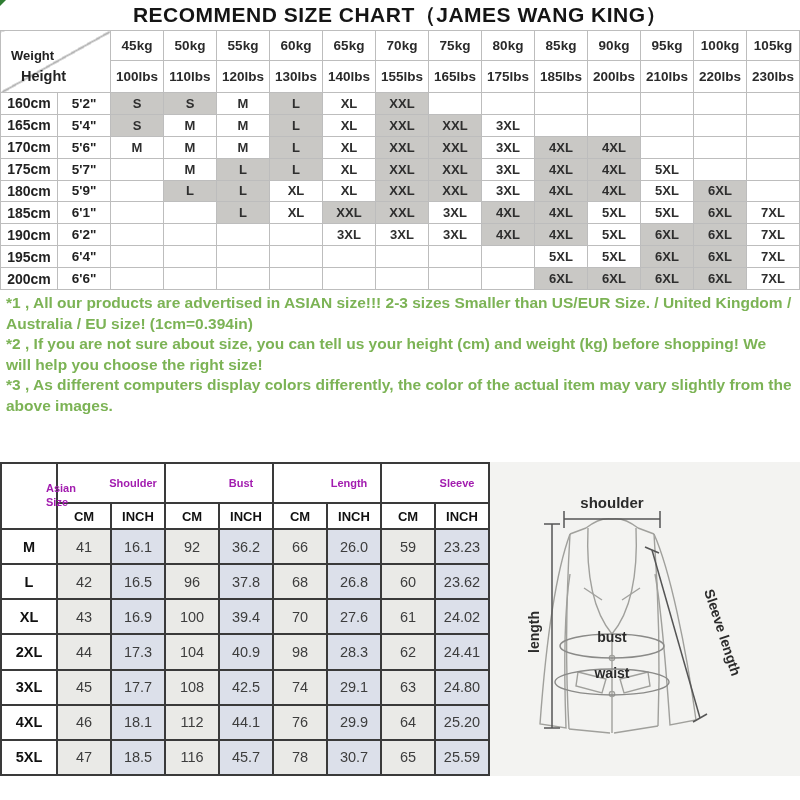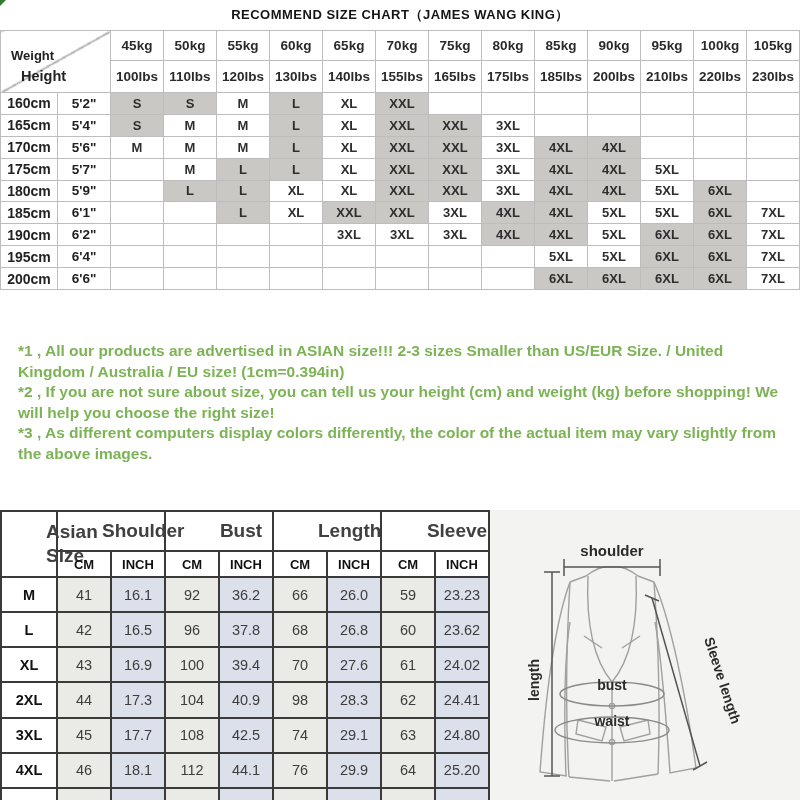--- a/index.html
+++ b/index.html
@@ -5,49 +5,49 @@
   :root{
     --note-green:#7cb355; --grid-shade:#c9c8c5; --cm-bg:#eaeae7; --inch-bg:#dce0ea;
     --diagram-bg:#f3f3f1; --grid-border:#bdbdbd; --mtable-border:#3a3a3a;
   }
   *{box-sizing:border-box; margin:0; padding:0;}
   html,body{background:#fff;}
   body{font-family:"Liberation Sans", sans-serif;}
   .sheet{position:relative; width:800px; height:800px; background:#fff; overflow:hidden;}
 
   
-  .title{height:30px; line-height:30px; text-align:center; font-size:13px; font-weight:bold; color:#151515; letter-spacing:.5px;}
+  .title{height:30px; line-height:30px; text-align:center; font-size:21px; font-weight:bold; color:#151515; letter-spacing:.5px;}
 
   
   table.grid{width:800px; height:260px; border-collapse:collapse; table-layout:fixed;}
   .grid th,.grid td{border:1px solid var(--grid-border); text-align:center; vertical-align:middle; overflow:hidden; white-space:nowrap;}
   .grid thead tr.kgrow th{height:30px; font-size:13.5px; font-weight:bold; color:#2a2a2a; border-bottom-style:dashed;}
   .grid thead tr.lbsrow th{height:32px; font-size:13.5px; font-weight:bold; color:#2a2a2a;}
   .grid tbody tr{height:21px;}
   .grid tbody th.hcm{font-size:14px; font-weight:bold; color:#222; background:#fff;}
   .grid tbody th.hft{font-size:13.5px; font-weight:bold; color:#222; background:#fff;}
   .grid tbody td.cell{font-size:13px; font-weight:bold; color:#2e2e2e; background:#fff;}
   .grid tbody td.cell.shade{background:var(--grid-shade);}
   td.corner{position:relative; background:
       linear-gradient(to bottom right, transparent calc(50% - 1px), #b5b5b5 calc(50% - 1px), #b5b5b5 calc(50% + 1px), transparent calc(50% + 1px));
       padding:0;}
   .corner-inner{position:absolute; left:0; top:0; width:100%; height:100%;}
   .corner-inner .w{position:absolute; left:10px; top:17px; font-size:13px; font-weight:bold; color:#222;}
   .corner-inner .h{position:absolute; left:20px; top:37px; font-size:14.5px; font-weight:bold; color:#222;}
   .corner-mark{position:absolute; left:0; top:0; width:0; height:0; border-top:6px solid #2f7d32; border-right:6px solid transparent;}
 
   
-  .notes{height:168px; padding:3px 6px 0 18px;margin-top:48px;}
+  .notes{height:168px; padding:3px 6px 0 6px;}
   .notes p{font-size:15.5px; line-height:20.5px; color:var(--note-green); font-weight:bold; letter-spacing:0;}
 
   
   .bottom{display:flex; height:314px; margin-top:4px;}
   table.mtable{width:490px; border-collapse:collapse; table-layout:fixed; border:2px solid var(--mtable-border);}
   .mtable th,.mtable td{border:2px solid var(--mtable-border); text-align:center; vertical-align:middle; background:#fff;}
-  .mtable thead tr.gr th{height:40px; font-size:19px; font-weight:bold; color:#404040;padding-left:44px;}
+  .mtable thead tr.gr th{height:40px; font-size:11px; font-weight:bold; color:#a21caf;padding-left:44px;}
   .mtable thead tr.sub th{height:26px; font-size:13px; font-weight:bold; color:#111;}
   .mtable th.corner2{font-size:16px; font-weight:bold; color:#111; line-height:1.25;}
   .mtable tbody tr{height:35px;}
   .mtable tbody th.sz{font-size:14.5px; font-weight:bold; color:#111; background:#fff;}
   .mtable tbody td{font-size:14.5px; color:#3d3d3d;}
   .mtable tbody td.cm{background:var(--cm-bg);}
   .mtable tbody td.inch{background:var(--inch-bg);}
 
   .diagram{width:310px; height:314px; background:var(--diagram-bg);}
   .diagram svg text{font-family:"Liberation Sans", sans-serif; fill:#2b2b2b; font-weight:bold;}

